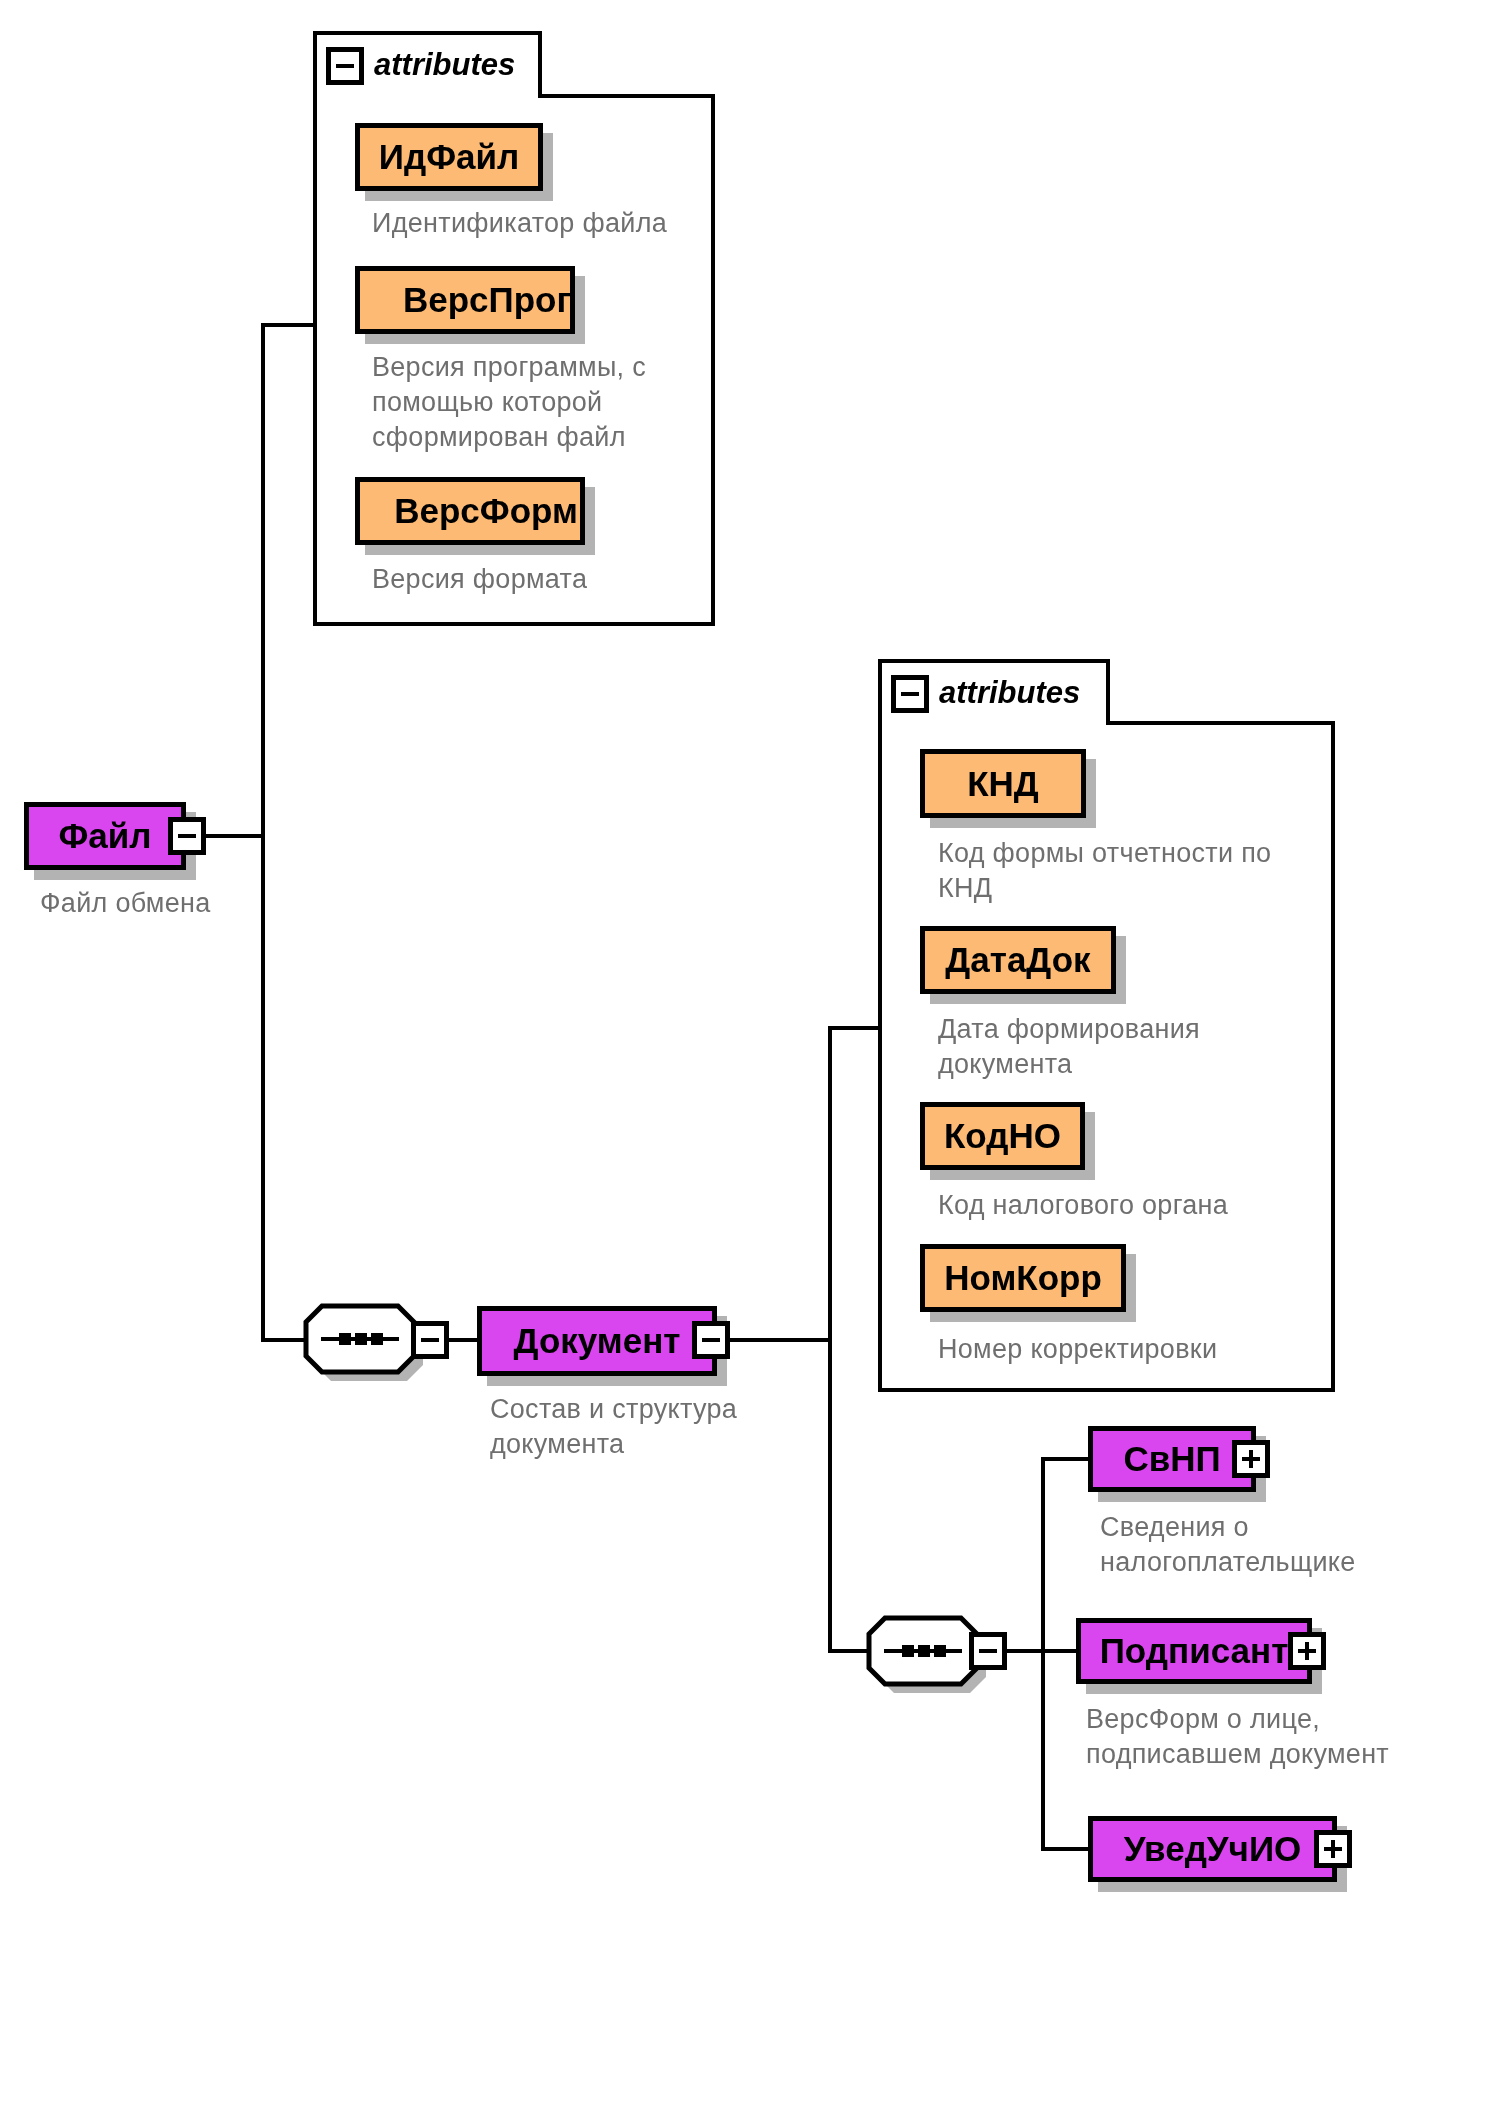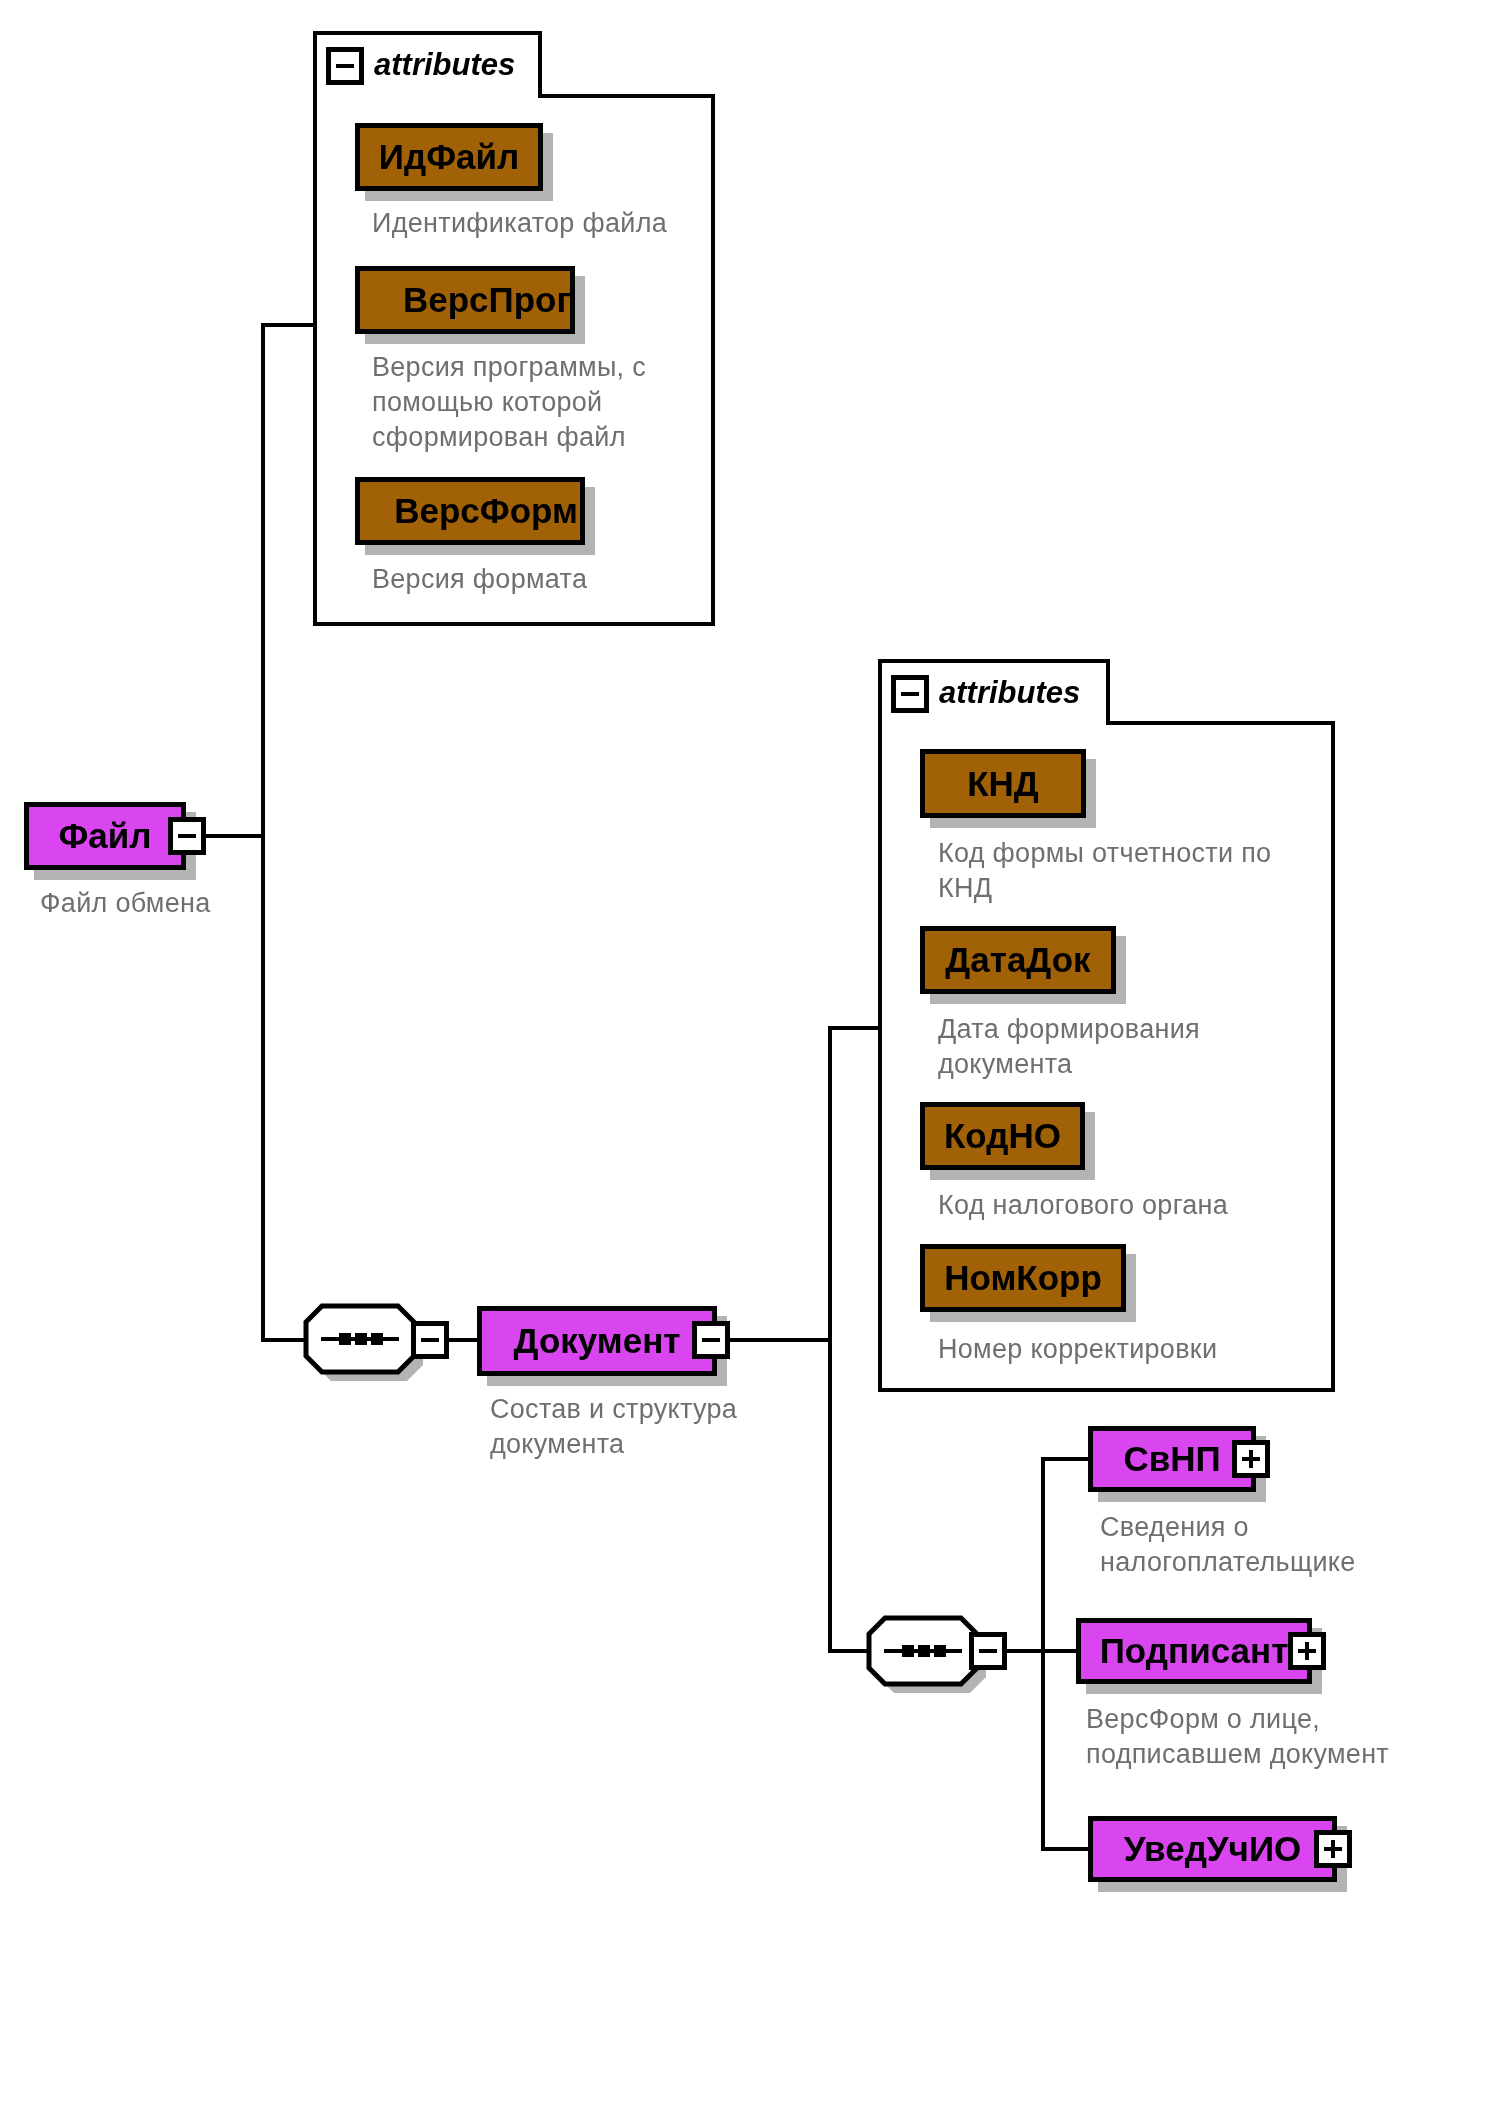--- a/index.html
+++ b/index.html
@@ -19,21 +19,21 @@
     background:#d946ef;
     border:5px solid #000;
     box-shadow:10px 10px 0 #b3b3b3;
     display:flex;align-items:center;justify-content:center;
     font-weight:bold;font-size:35px;color:#000;
     z-index:4;white-space:nowrap;
   }
   .attrbox{
     position:absolute;
     box-sizing:border-box;
-    background:#a16207;
+    background:#fdba74;
     border:5px solid #000;
     box-shadow:10px 10px 0 #b3b3b3;
     display:flex;align-items:center;justify-content:center;
     font-weight:bold;font-size:35px;color:#000;
     z-index:3;white-space:nowrap;
   }
   .btn{
     position:absolute;width:38px;height:38px;
     box-sizing:border-box;background:#fff;border:5px solid #000;
     z-index:6;cursor:pointer;

